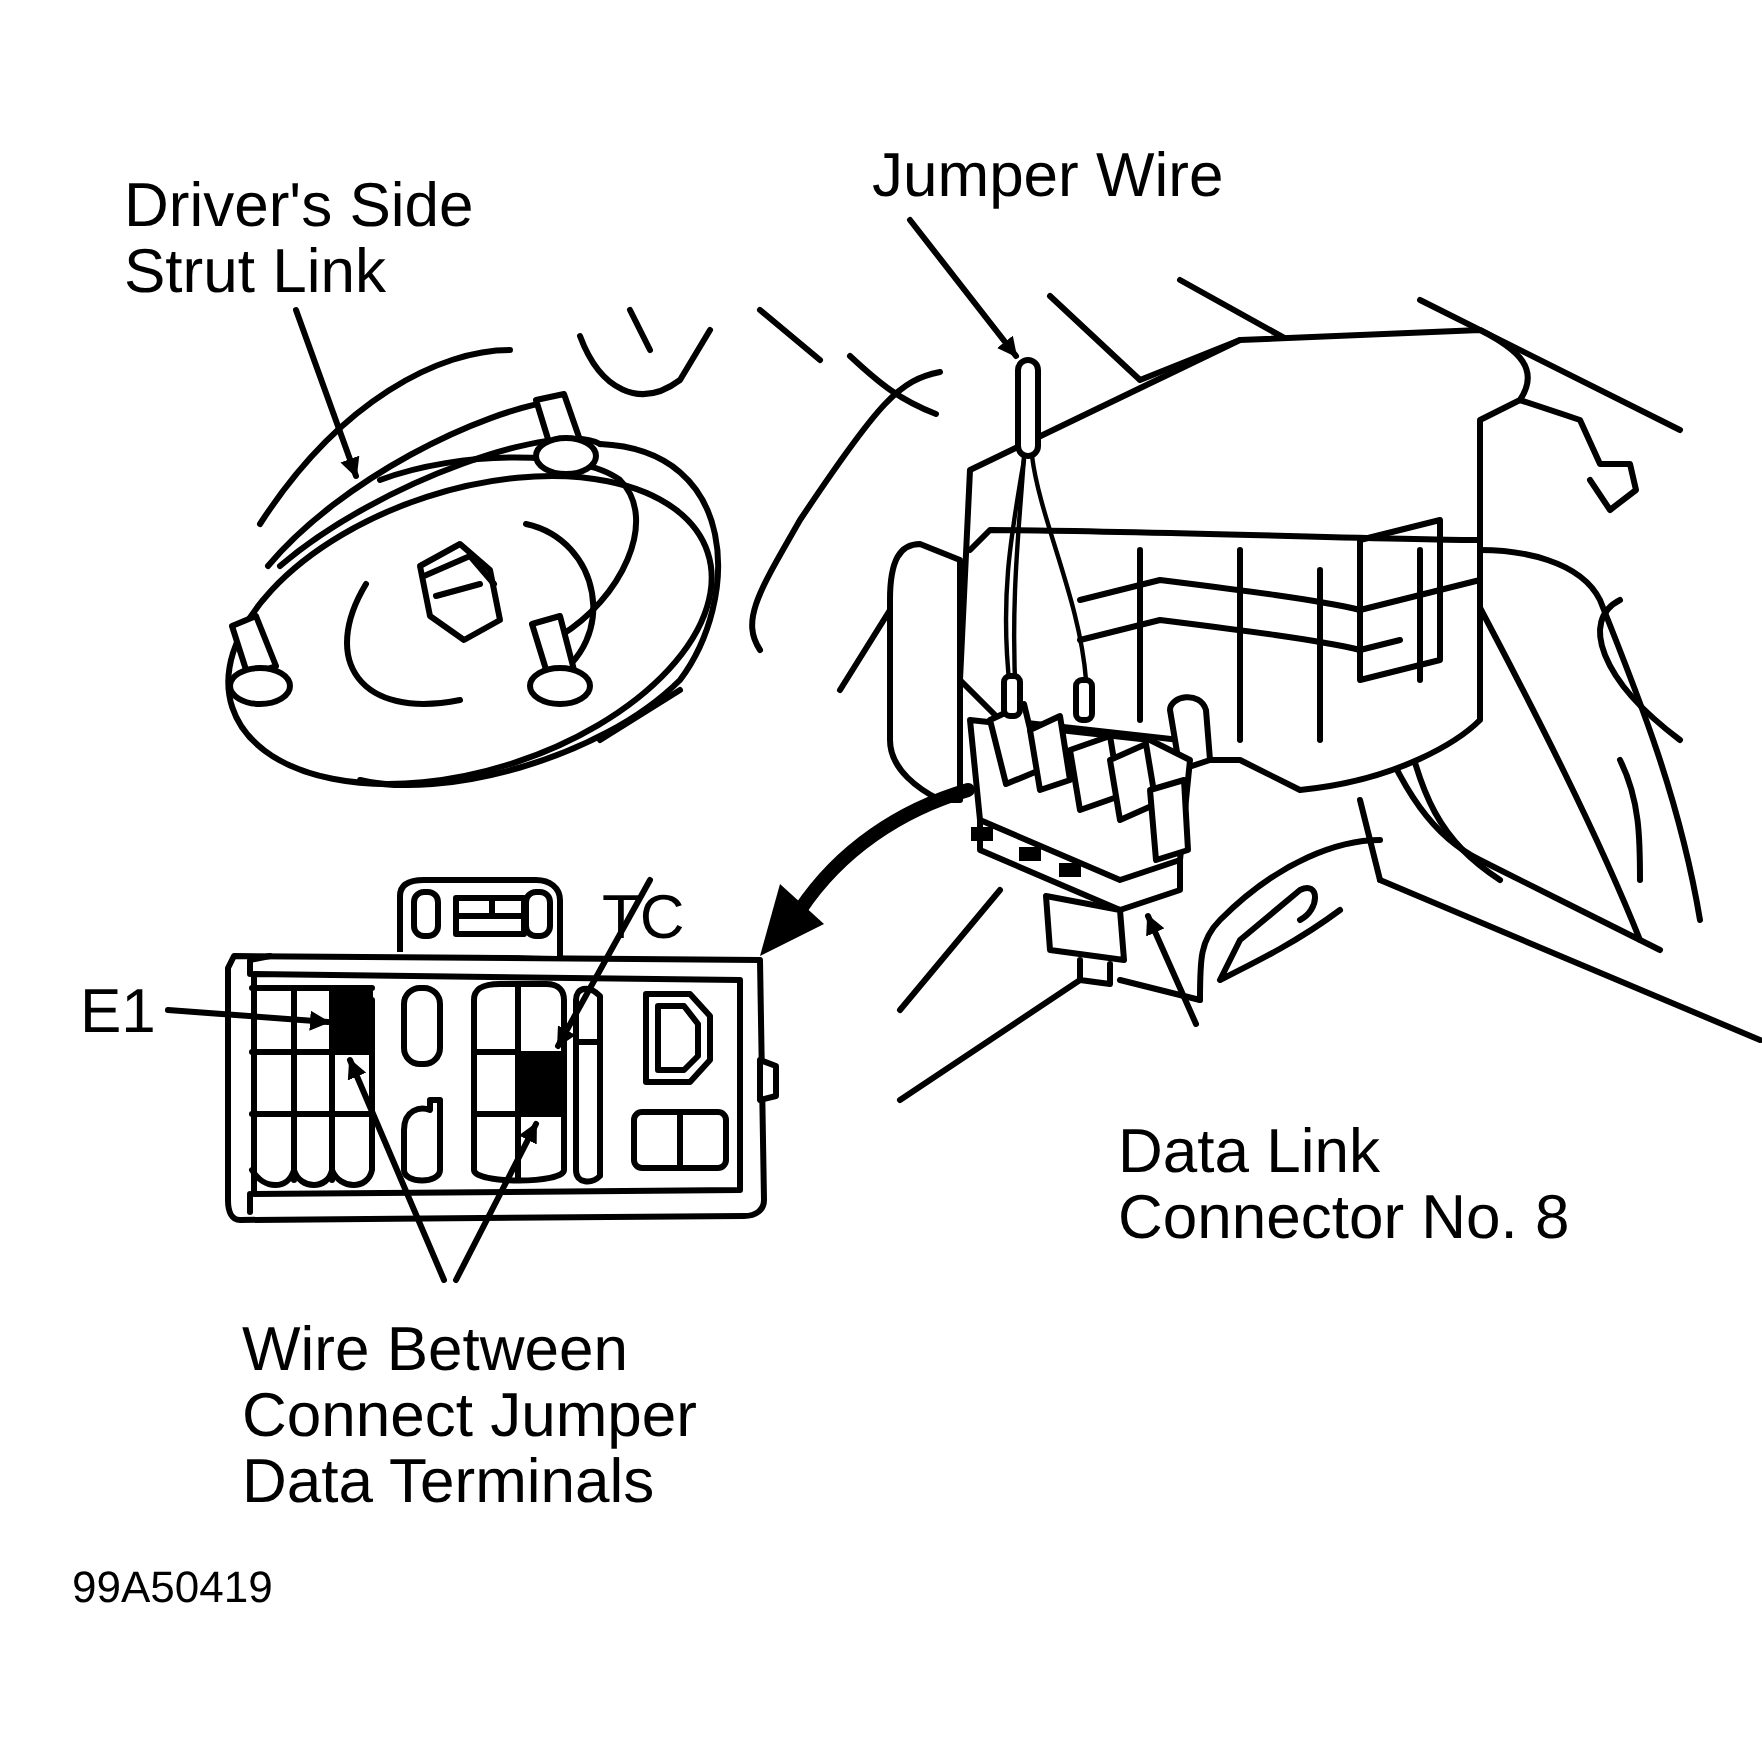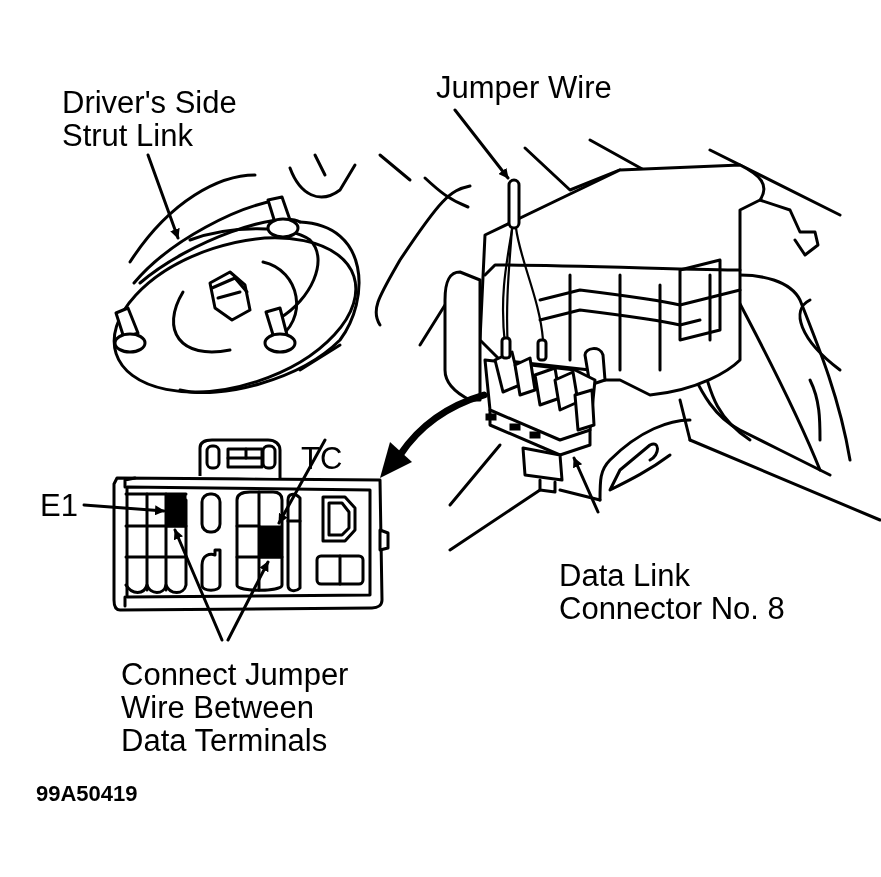--- a/index.html
+++ b/index.html
@@ -166,15 +166,15 @@
 <div class="lbl" style="left:62px; top:86px;"><div>Driver's Side</div><div>Strut Link</div></div>
 
 <div class="lbl" style="left:436px; top:71px;">Jumper Wire</div>
 
 <div class="lbl" style="left:301px; top:408px;margin-top:34px;">TC</div>
 
 <div class="lbl" style="left:40px; top:489px;">E1</div>
 
 <div class="lbl" style="left:519px; top:559px;margin-left:40px;"><div>Data Link</div><div>Connector No. 8</div></div>
 
-<div class="lbl" style="left:121px; top:658px;"><div>Connect Jumper</div><div>Wire Between</div><div>Data Terminals</div></div>
+<div class="lbl" style="left:121px; top:658px;"><div>Wire Between</div><div>Connect Jumper</div><div>Data Terminals</div></div>
 
-<div class="lbl small" style="left:36px; top:782px;font-weight:bold;">99A50419</div>
+<div class="lbl small" style="left:36px; top:782px;">99A50419</div>
 
 </body></html>

